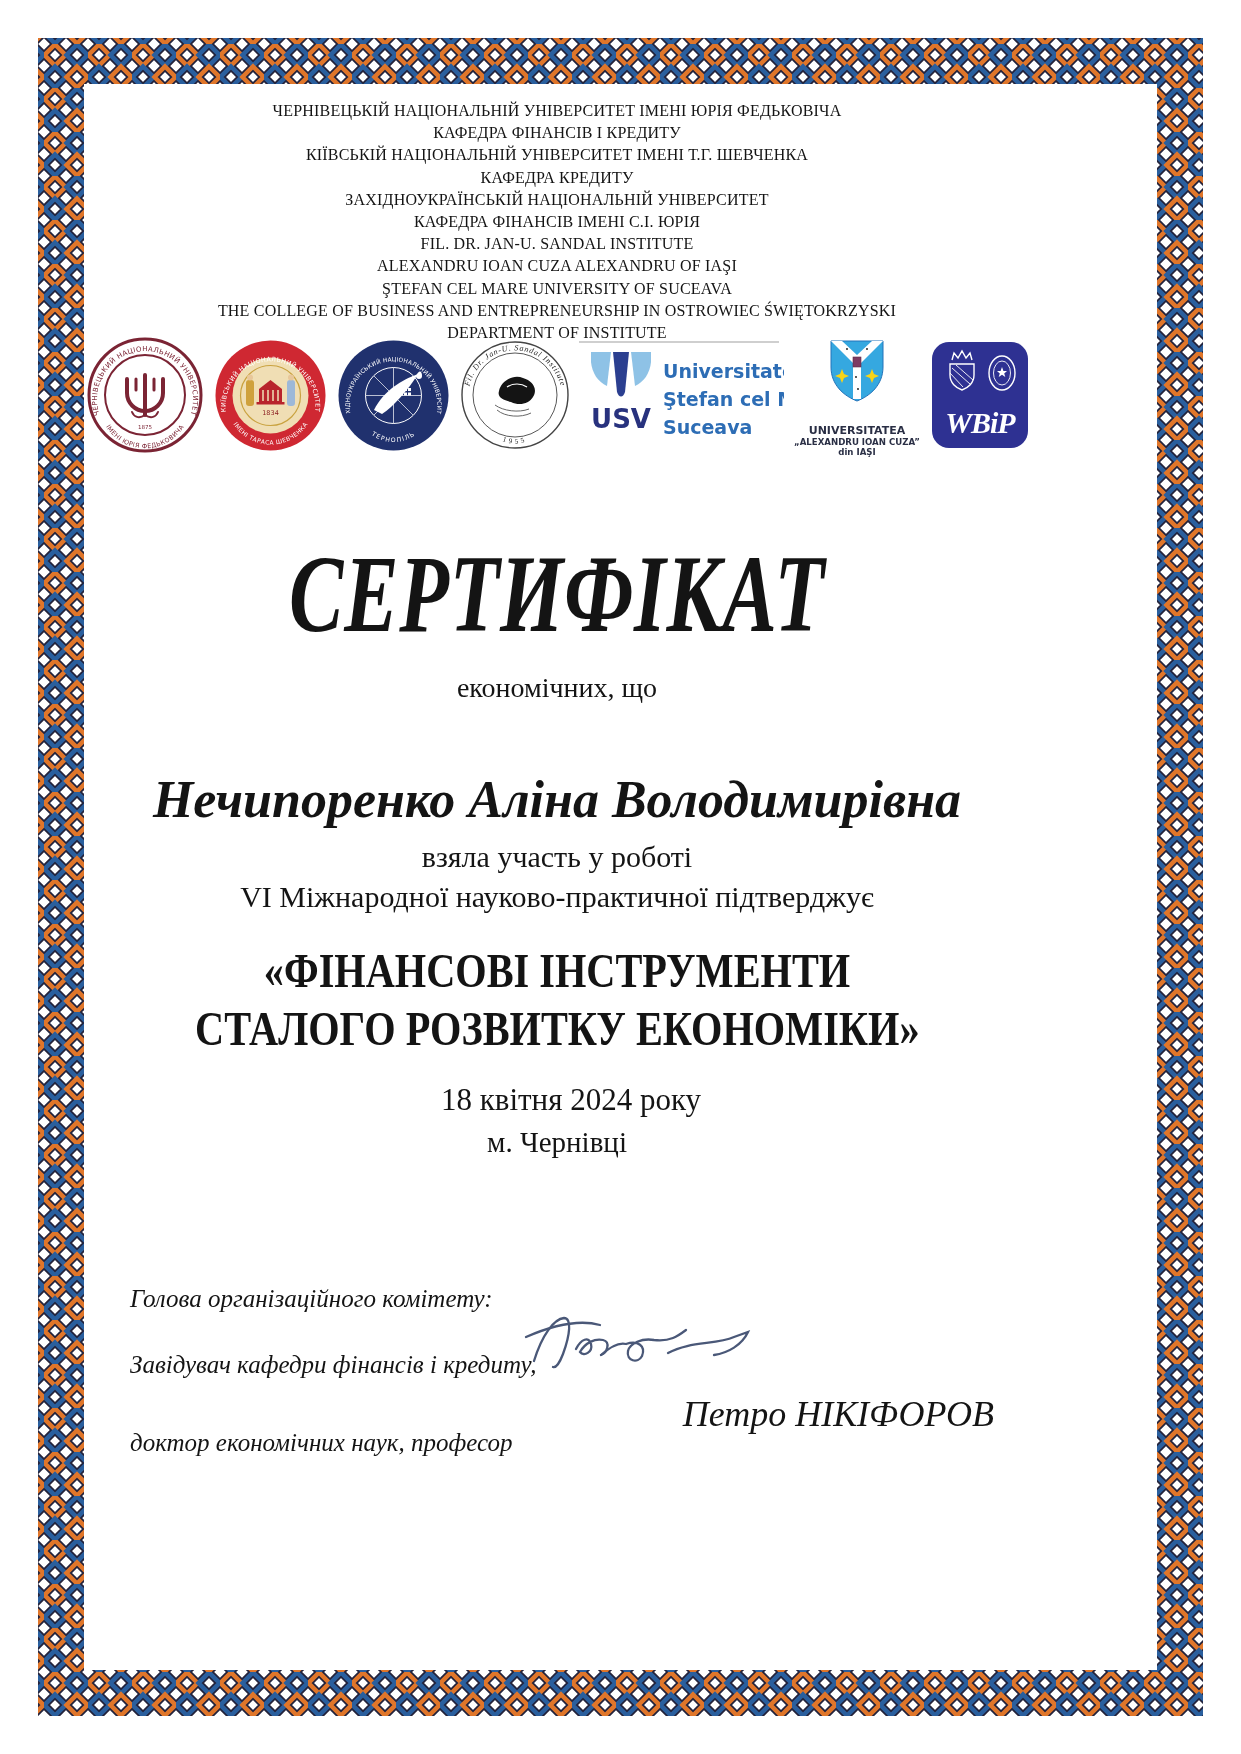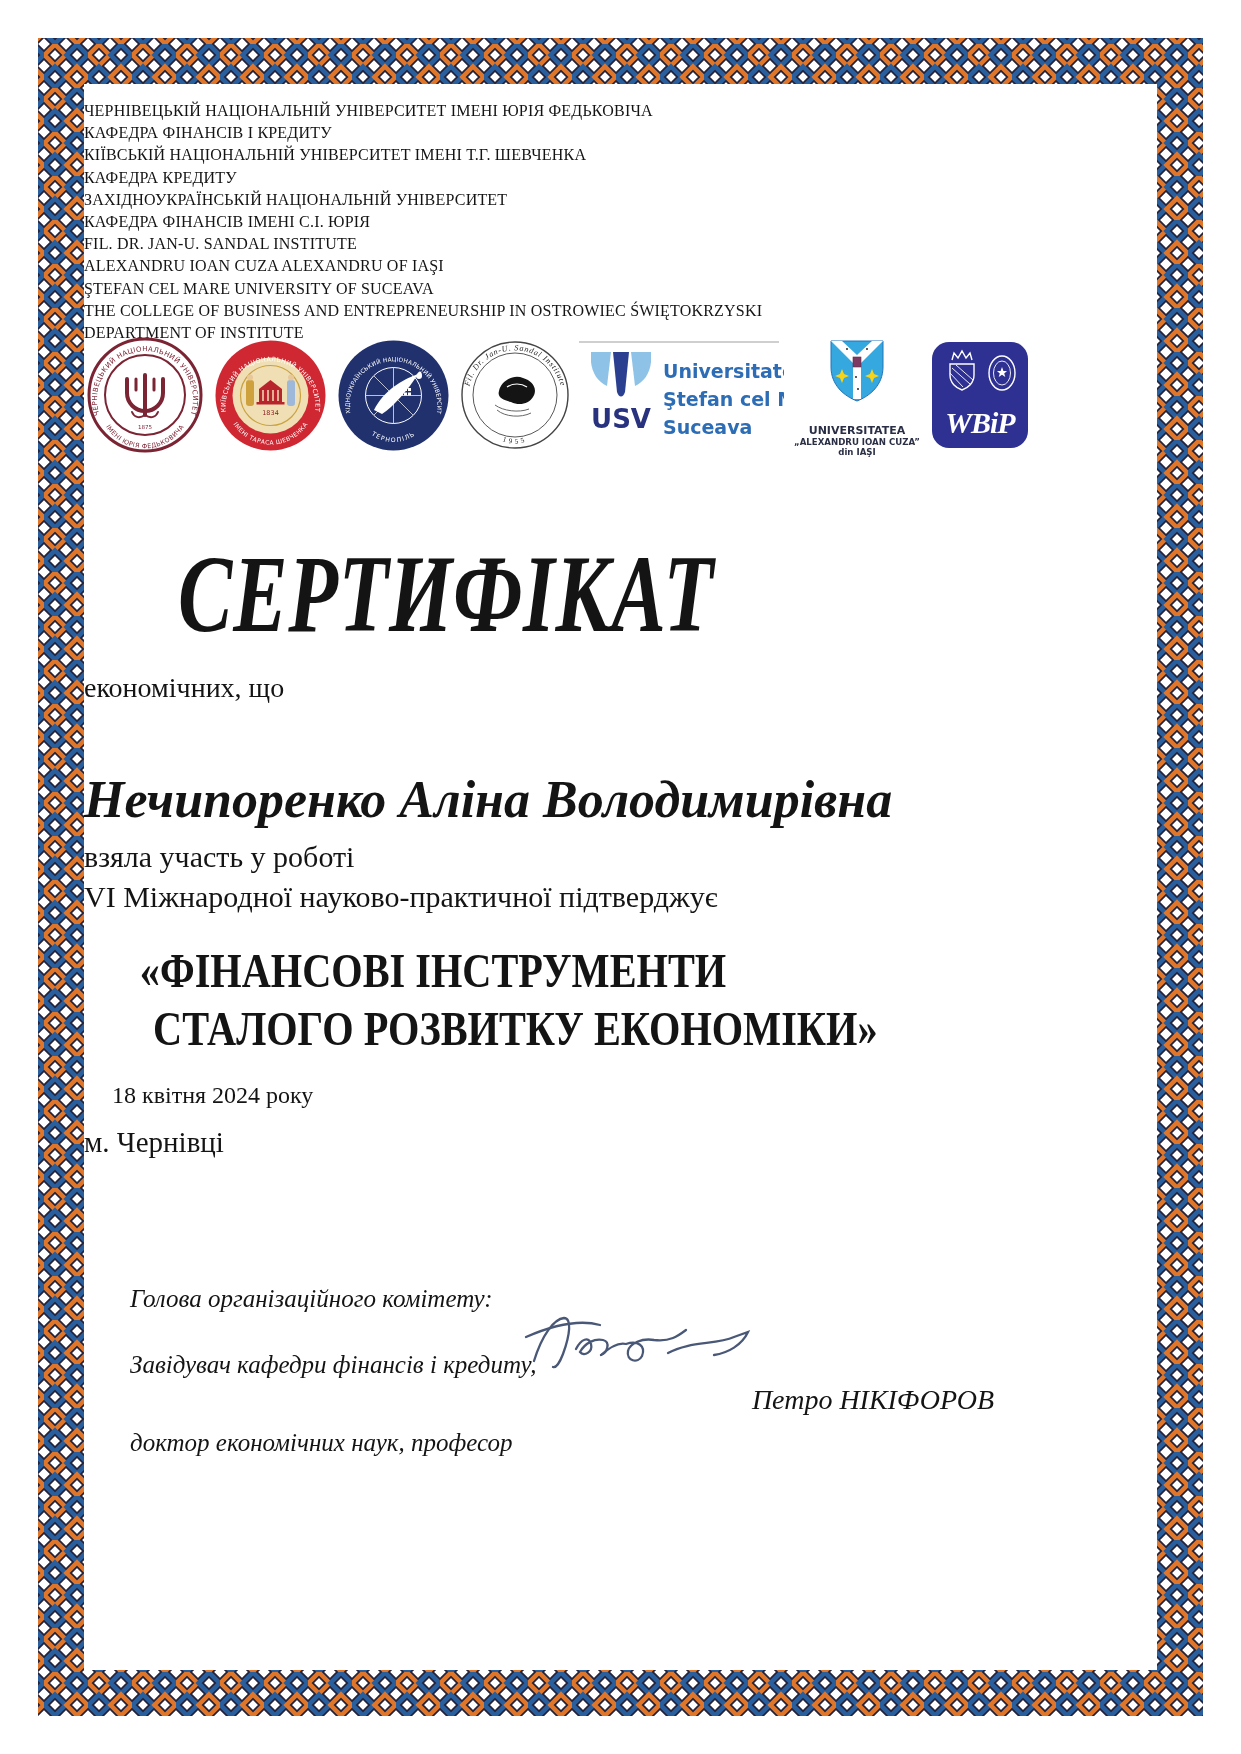--- a/index.html
+++ b/index.html
@@ -2,40 +2,40 @@
 <html><head>
 <meta charset="utf-8">
 <style>
   html,body{margin:0;padding:0;background:#e8e8e8;}
   .page{
     width:1241px;height:1754px;position:relative;background:#ffffff;
     font-family:"Liberation Serif",serif;color:#141414;overflow:hidden;margin:0 auto;
   }
   .border-svg{position:absolute;left:0;top:0;z-index:0;}
   .content{position:absolute;left:84px;top:0;width:946px;height:100%;z-index:1;}
-  .abs{position:absolute;left:0;right:0;}
+  .abs{position:absolute;left:0;right:0;text-align:center;}
   .org-header{top:100px;}
   .org-header .hline{font-size:16px;line-height:22.2px;letter-spacing:0.2px;white-space:nowrap;}
   .logos{top:333px;height:124px;display:flex;align-items:center;justify-content:center;gap:8px;position:absolute;left:0;right:0;}
   .cert-title{top:539px;font-weight:bold;font-size:110px;line-height:1;font-style:italic;}
   .cert-title .squeeze{display:inline-block;transform:scaleX(0.74);transform-origin:center;letter-spacing:1px;}
   .confirm{top:672px;font-size:28px;}
   .name{top:738px;font-size:52px;font-weight:bold;font-style:italic;white-space:nowrap;margin-top:32px;}
   .p1{top:840px;font-size:30px;}
   .p2{top:880px;font-size:30px;}
   .conf1{top:945px;font-size:48px;font-weight:bold;line-height:1.1;}
   .conf2{top:1003px;font-size:48px;font-weight:bold;line-height:1.1;}
   .conf1 .squeeze,.conf2 .squeeze{display:inline-block;transform:scaleX(0.84);transform-origin:center;}
-  .date{top:1082px;font-size:24px;margin-left:28px;}
+  .date{top:1082px;font-size:31px;margin-left:28px;}
   .place{top:1126px;font-size:29px;}
   .sig{position:absolute;top:1285px;left:46px;right:36px;height:180px;font-style:italic;}
   .sig .committee{position:absolute;left:0;top:0;font-size:25px;}
   .sig .pos1{position:absolute;left:0;top:66px;font-size:25px;}
   .sig .pos2{position:absolute;left:0;top:112px;font-size:25px;margin-top:32px;}
-  .sig .signer{position:absolute;right:0;top:99px;font-size:28px;}
+  .sig .signer{position:absolute;right:0;top:108px;font-size:36px;}
   .sig .scribble{position:absolute;left:388px;top:14px;}
   svg text{font-family:"DejaVu Sans",sans-serif;}
   svg .sertext{font-family:"Liberation Serif",serif;}
 </style>
 </head>
 <body>
 
 <div class="page">
 
   <svg class="border-svg" width="1241" height="1754" aria-hidden="true">

